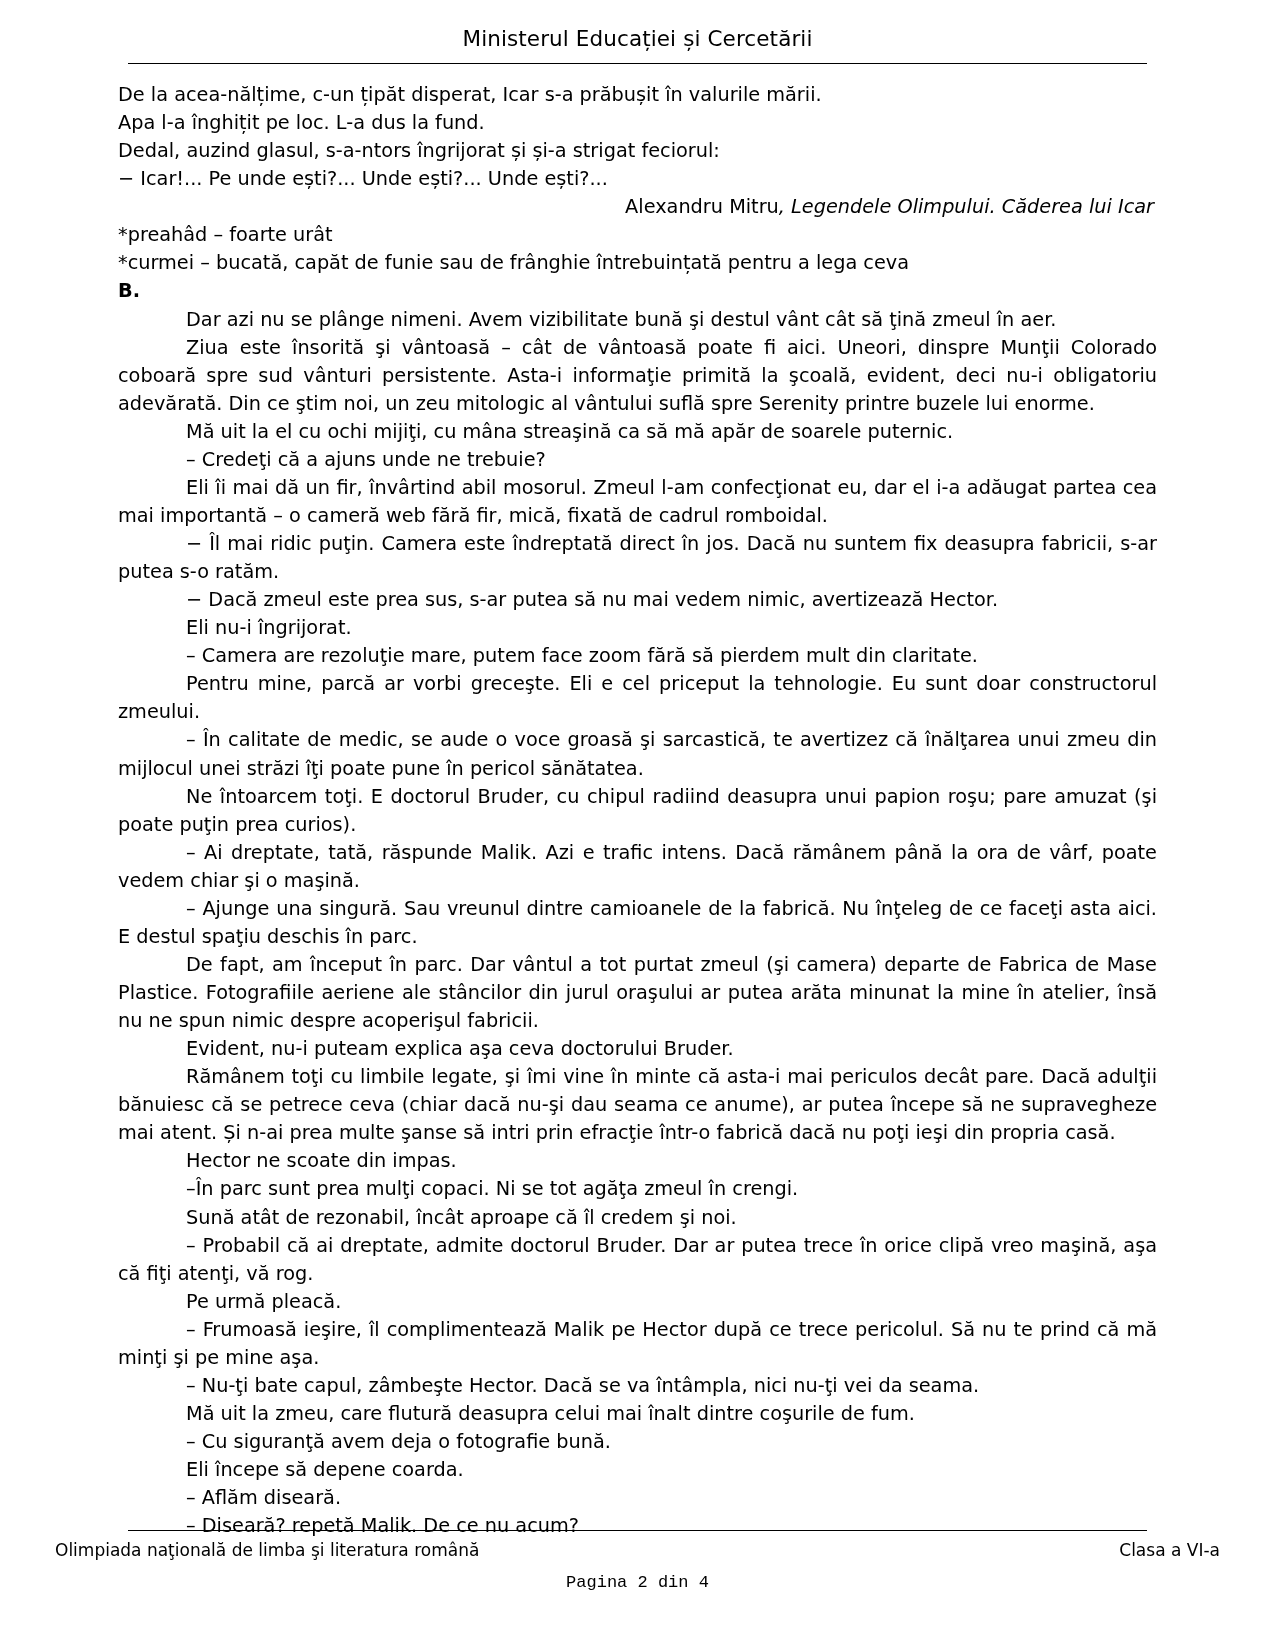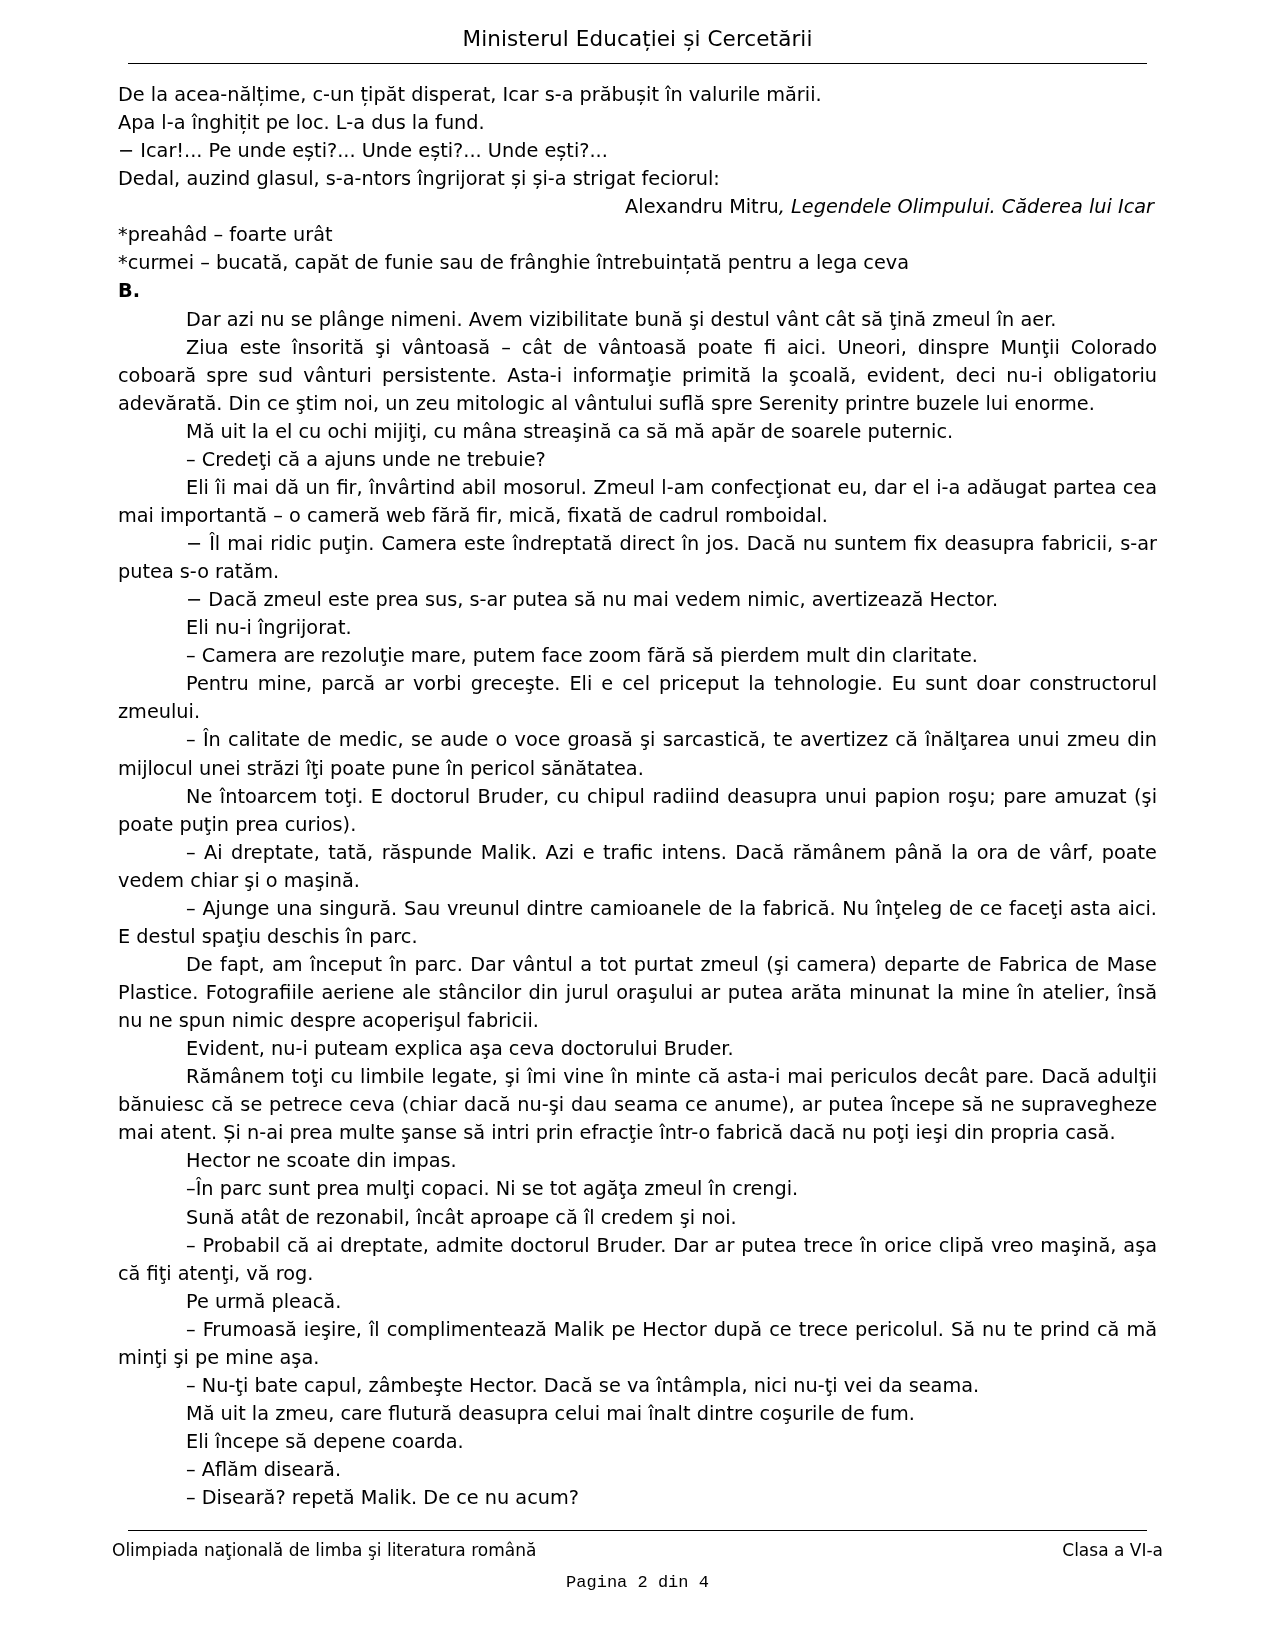--- a/index.html
+++ b/index.html
@@ -71,21 +71,21 @@
     left: 0;
     right: 0;
     bottom: 0;
     height: 120px;
   }
   .footer-rule {
     border-top: 1.2px solid #000;
     margin: 0 128px;
   }
   .footer-row {
-    margin: 0 112px;
+    margin: 0 55px;
     padding-top: 9px;
     display: flex;
     justify-content: space-between;
     font-size: 17px;
   }
   .footer-center {
     text-align: center;
     padding-top: 13px;
     font-size: 17px;
     font-family: Liberation Mono, monospace;
@@ -98,22 +98,22 @@
 
   <div class="header">
     <div>Ministerul Educației și Cercetării</div>
   </div>
   <div class="rule"></div>
 
   <div class="content">
 
     <p class="p-noindent">De la acea-nălțime, c-un țipăt disperat, Icar s-a prăbușit în valurile mării.</p>
     <p class="p-noindent">Apa l-a înghițit pe loc. L-a dus la fund.</p>
+    <p class="p-noindent">Dedal, auzind glasul, s-a-ntors îngrijorat și și-a strigat feciorul:</p>
     <p class="p-noindent">− Icar!... Pe unde ești?... Unde ești?... Unde ești?...</p>
-    <p class="p-noindent">Dedal, auzind glasul, s-a-ntors îngrijorat și și-a strigat feciorul:</p>
 
     <p class="attrib"><span>Alexandru Mitru</span><span class="ital">, Legendele Olimpului. Căderea lui Icar</span></p>
 
     <p class="note">*preahâd – foarte urât</p>
     <p class="note">*curmei – bucată, capăt de funie sau de frânghie întrebuințată pentru a lega ceva</p>
 
     <p class="section-label">B.</p>
 
     <p class="p">Dar azi nu se plânge nimeni. Avem vizibilitate bună şi destul vânt cât să ţină zmeul în aer.</p>
     <p class="p">Ziua este însorită şi vântoasă – cât de vântoasă poate fi aici. Uneori, dinspre Munţii Colorado coboară spre sud vânturi persistente. Asta-i informaţie primită la şcoală, evident, deci nu-i obligatoriu adevărată. Din ce ştim noi, un zeu mitologic al vântului suflă spre Serenity printre buzele lui enorme.</p>
@@ -133,20 +133,21 @@
     <p class="p">Evident, nu-i puteam explica aşa ceva doctorului Bruder.</p>
     <p class="p">Rămânem toţi cu limbile legate, şi îmi vine în minte că asta-i mai periculos decât pare. Dacă adulţii bănuiesc că se petrece ceva (chiar dacă nu-şi dau seama ce anume), ar putea începe să ne supravegheze mai atent. Și n-ai prea multe şanse să intri prin efracţie într-o fabrică dacă nu poţi ieşi din propria casă.</p>
     <p class="p">Hector ne scoate din impas.</p>
     <p class="p">–În parc sunt prea mulţi copaci. Ni se tot agăţa zmeul în crengi.</p>
     <p class="p">Sună atât de rezonabil, încât aproape că îl credem şi noi.</p>
     <p class="p">– Probabil că ai dreptate, admite doctorul Bruder. Dar ar putea trece în orice clipă vreo maşină, aşa că fiţi atenţi, vă rog.</p>
     <p class="p">Pe urmă pleacă.</p>
     <p class="p">– Frumoasă ieşire, îl complimentează Malik pe Hector după ce trece pericolul. Să nu te prind că mă minţi şi pe mine aşa.</p>
     <p class="p">– Nu-ţi bate capul, zâmbeşte Hector. Dacă se va întâmpla, nici nu-ţi vei da seama.</p>
     <p class="p">Mă uit la zmeu, care flutură deasupra celui mai înalt dintre coşurile de fum.</p>
+    <p class="p">– Cu siguranţă avem deja o fotografie bună.</p>
     <p class="p">Eli începe să depene coarda.</p>
     <p class="p">– Aflăm diseară.</p>
     <p class="p">– Diseară? repetă Malik. De ce nu acum?</p>
 
   </div>
 
   <div class="footer">
     <div class="footer-rule"></div>
     <div class="footer-row">
       <span>Olimpiada naţională de limba şi literatura română</span>

